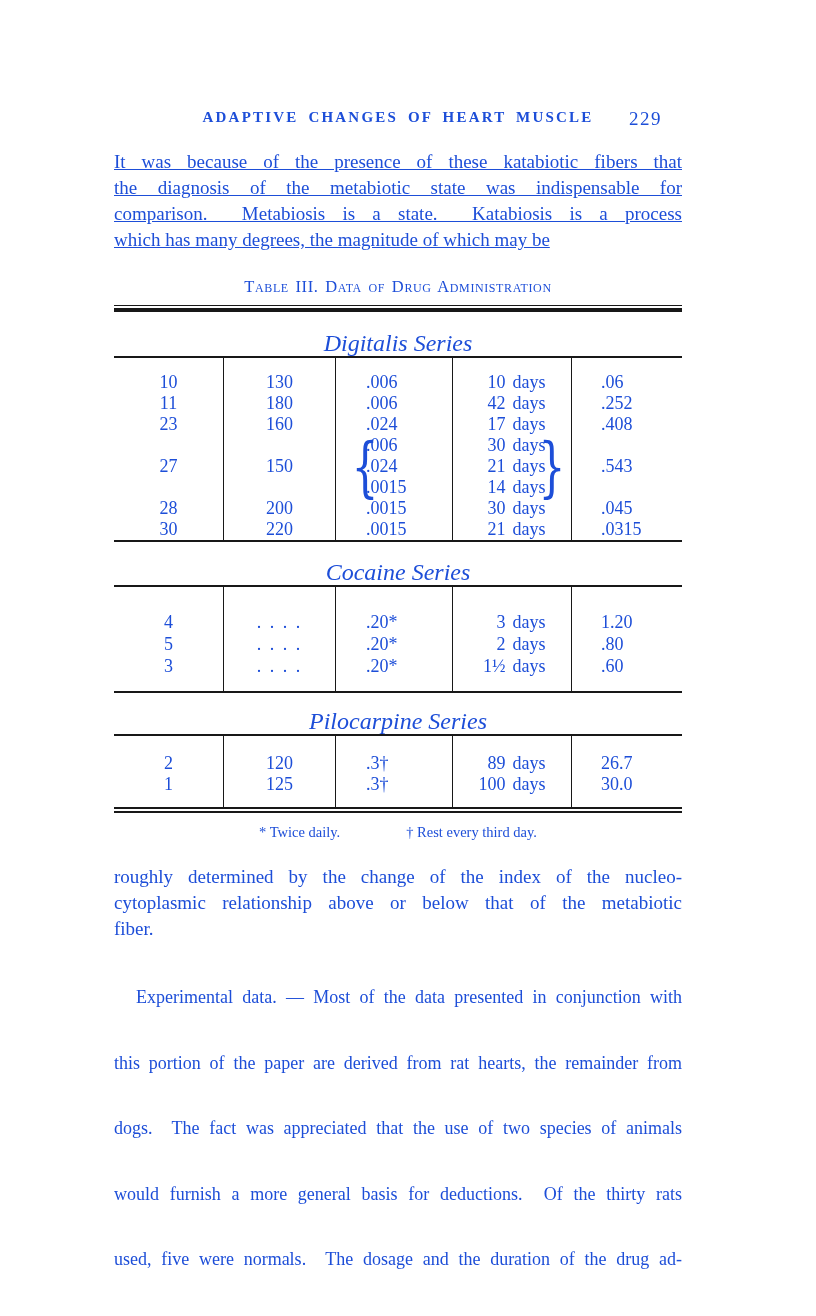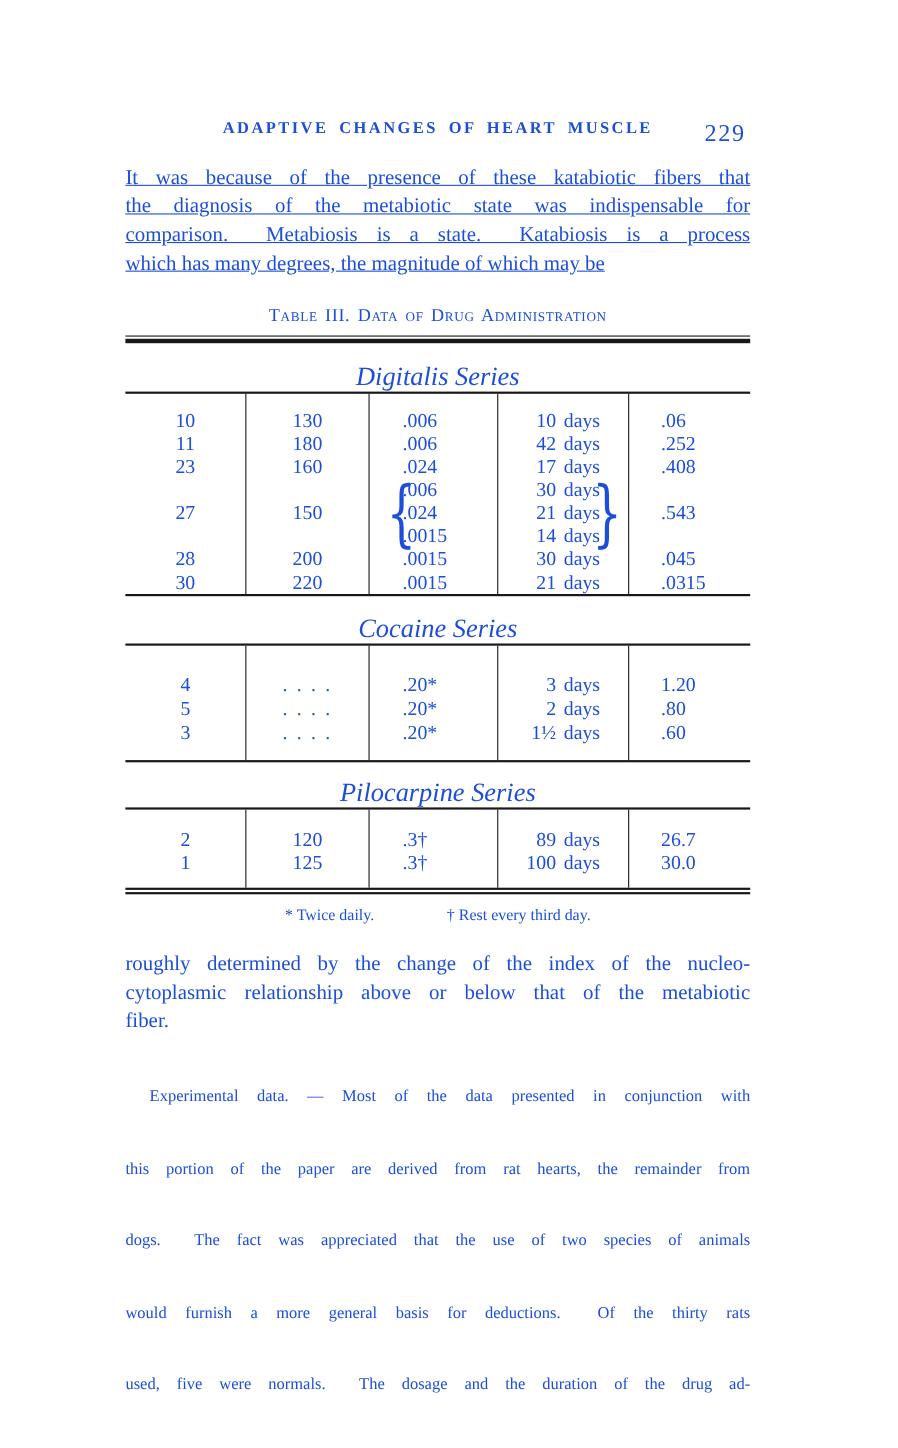--- a/index.html
+++ b/index.html
@@ -5,26 +5,26 @@
   * { margin:0; padding:0; box-sizing:border-box; }
   html, body { background:#ffffff; }
   .page {
     width:816px; height:1316px; background:#ffffff; color:#1d4ed8;
     font-family:"Liberation Serif","DejaVu Serif",serif;
     padding:108px 134px 0 114px; position:relative; overflow:hidden;
   }
   
   .running-head { position:relative; text-align:center; height:20px; }
   .head-title { font-weight:700; font-size:15px; letter-spacing:2.2px; word-spacing:4px; }
-  .page-num { position:absolute; right:4px; top:0; font-size:22px; letter-spacing:1.5px; font-weight:400; }
+  .page-num { position:absolute; right:20px; top:0; font-size:19px; letter-spacing:1.5px; font-weight:400; }
   
   .jline { text-align:justify; text-align-last:justify; white-space:pre-wrap; }
   .jline.last { text-align-last:left; }
   .para-lg .jline { font-size:19px; line-height:26px; }
-  .para-sm .jline { font-size:15px; line-height:20.5px;margin-top:45px; }
+  .para-sm .jline { font-size:18px; line-height:20.5px;margin-top:45px; }
   .indent { padding-left:22px; }
   #p1 { margin-top:21px;text-decoration:underline; }
   #p2 { margin-top:23px; }
   #p3 { margin-top:11px; }
   
   .tbl-caption { margin-top:24px; text-align:center; font-variant:small-caps;
     font-size:16.5px; line-height:20px; letter-spacing:0.6px; word-spacing:2px; }
   .drug-table { margin-top:8px; }
   .rule { border-top:2px solid #181818; }
   .double-rule-top { height:5px; border-top:1px solid #181818; border-bottom:2px solid #181818; }

